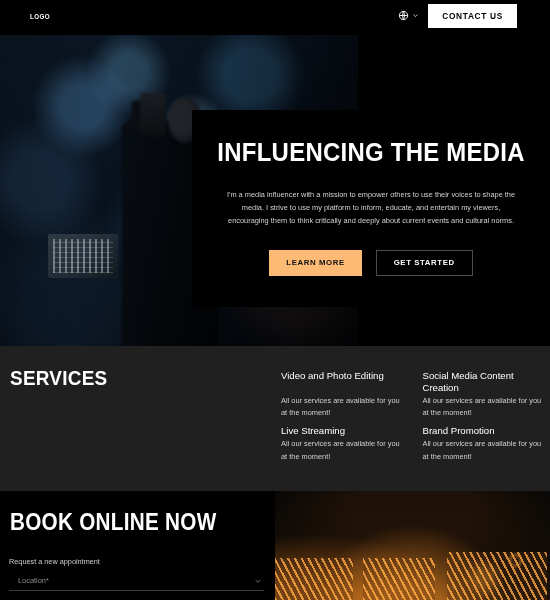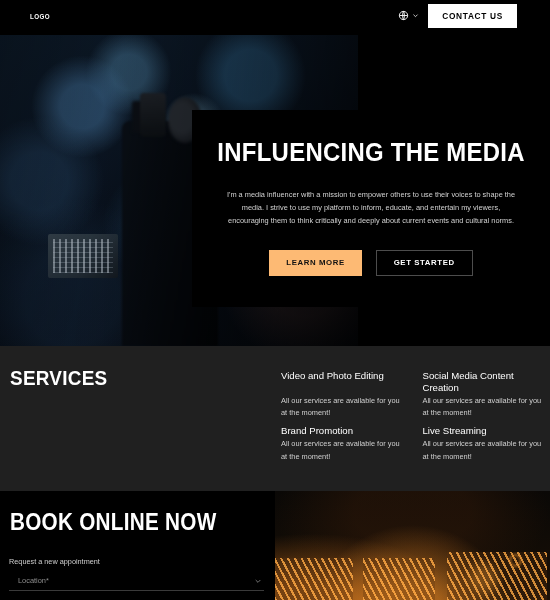--- a/index.html
+++ b/index.html
@@ -225,24 +225,24 @@
       <div>
         <div class="svc-name">Social Media Content Creation</div>
       </div>
       <div>
         <div class="svc-desc">All our services are available for you at the moment!</div>
       </div>
       <div>
         <div class="svc-desc">All our services are available for you at the moment!</div>
       </div>
       <div>
+        <div class="svc-name">Live Streaming</div>
+      </div>
+      <div>
         <div class="svc-name">Brand Promotion</div>
-      </div>
-      <div>
-        <div class="svc-name">Live Streaming</div>
       </div>
       <div>
         <div class="svc-desc">All our services are available for you at the moment!</div>
       </div>
       <div>
         <div class="svc-desc">All our services are available for you at the moment!</div>
       </div>
     </div>
   </section>
 

